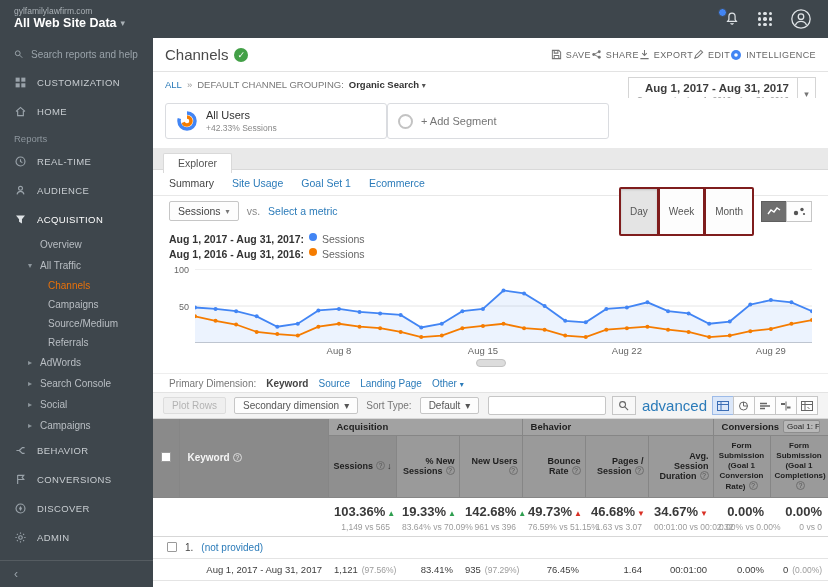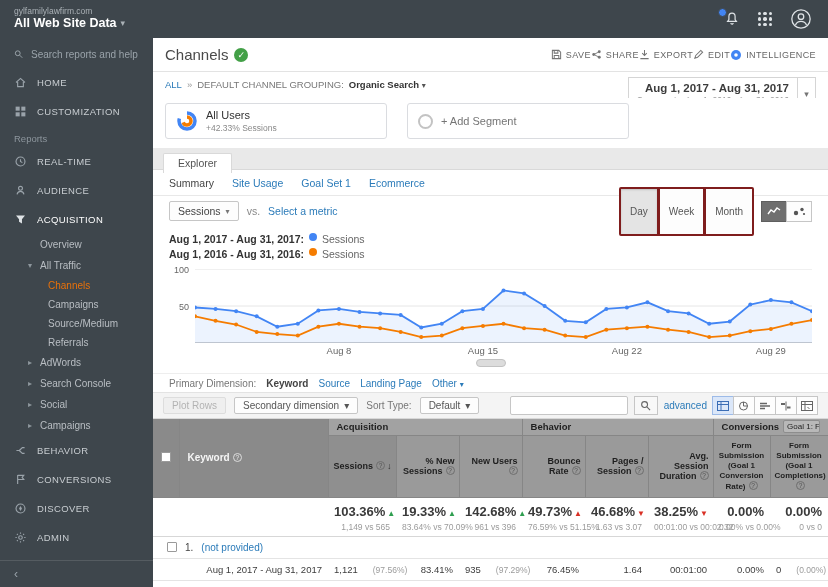--- a/index.html
+++ b/index.html
@@ -48,21 +48,21 @@
 .crumb-sep{color:#999}
 .crumb-label{color:#777}
 .crumb-value{color:#333;font-weight:bold;cursor:pointer}
 .crumb-value .caret{font-size:8px;color:#555}
 .datebox{margin-left:auto;display:flex;border:1px solid #d5d5d5;background:#fff;cursor:pointer}
 .datebox .dtext{padding:3px 8px;text-align:right;line-height:1.25}
 .dprimary{font-size:11.5px;font-weight:bold;color:#3c3c3c}
 .dcompare{font-size:8.5px;color:#999}
 .dcaret{border-left:1px solid #d5d5d5;width:18px;display:flex;align-items:center;justify-content:center;color:#757575;font-size:9px}
 
-.segments{background:#fff;display:flex;gap:20px;padding:5px 12px 9px;flex:0 0 auto}
+.segments{background:#fff;display:flex;gap:0;padding:5px 12px 9px;flex:0 0 auto}
 .seg-card{width:222px;height:36px;border:1px solid #dadce0;border-radius:3px;background:#fff;display:flex;align-items:center;gap:8px;padding:0 10px;cursor:pointer}
 .seg-title{font-size:11px;color:#333;line-height:1.2}
 .seg-sub{font-size:8.5px;color:#888}
 .addseg-icon{width:15px;height:15px;border:2px solid #c3c3c3;border-radius:50%}
 .addseg-label{font-size:11px;color:#757575}
 
 .tabstrip{background:#e9e9e9;height:22px;padding:4px 0 0 10px;border-bottom:1px solid #d9d9d9;flex:0 0 auto}
 .tab{display:inline-block;background:#fff;border:1px solid #d9d9d9;border-bottom:none;border-radius:2px 2px 0 0;padding:3px 14px 4px;font-size:10.5px;color:#555;position:relative;top:1px;cursor:pointer}
 
 .card{background:#fff;flex:0 0 auto}
@@ -136,21 +136,21 @@
 .tr-arrow{font-size:8px;margin-left:2px}
 .tr-arrow.good{color:#2e9e4f}
 .tr-arrow.bad{color:#d93025}
 .sum-sub{font-size:8.5px;color:#9b9b9b;margin-top:3px;white-space:nowrap}
 tr.kw-row td{height:22px;padding:3px 6px}
 .kw-cell{display:flex;align-items:center;gap:8px;padding-left:8px}
 .kw-idx{color:#444}
 .kw-link{color:#2b7bb9;cursor:pointer;text-decoration:none}
 tr.sub-row td{height:22px;padding:3px 6px;text-align:right;font-size:9.5px;white-space:nowrap}
 td.sub-label{text-align:left;padding-left:36px;color:#3c3c3c}
-.share{color:#9b9b9b;font-size:8.5px;margin-left:15px}
+.share{color:#9b9b9b;font-size:8.5px;margin-left:4px}
 svg{vertical-align:middle}
 </style>
 </head>
 <body>
 
 <div class="app">
 
   <div class="topbar">
     <div class="brand">
       <div class="domain">gylfamilylawfirm.com</div>
@@ -191,32 +191,32 @@
     <nav class="sidebar">
       <div class="nav-search">
         <svg width="12" height="12" viewBox="0 0 12 12">
             <circle cx="5" cy="5" r="3.2" fill="none" stroke="#9aa3aa" stroke-width="1.3"></circle>
             <path d="M7.5 7.5L11 11" stroke="#9aa3aa" stroke-width="1.3"></path>
           </svg>
         <input placeholder="Search reports and help" style="">
       </div>
       <div class="nav-item">
         <svg width="13" height="13" viewBox="0 0 16 16">
-            <path d="M2.5 8L8 3l5.5 5M4.5 7.5V13h7V7.5" fill="none" stroke="#9aa3aa" stroke-width="1.4"></path>
-          </svg>
-        <span>HOME</span>
-      </div>
-      <div class="nav-item">
-        <svg width="13" height="13" viewBox="0 0 16 16">
             <rect x="2" y="2" width="5" height="5" fill="#9aa3aa"></rect>
             <rect x="9" y="2" width="5" height="5" fill="#9aa3aa"></rect>
             <rect x="2" y="9" width="5" height="5" fill="#9aa3aa"></rect>
             <rect x="9" y="9" width="5" height="5" fill="#9aa3aa"></rect>
           </svg>
         <span>CUSTOMIZATION</span>
+      </div>
+      <div class="nav-item">
+        <svg width="13" height="13" viewBox="0 0 16 16">
+            <path d="M2.5 8L8 3l5.5 5M4.5 7.5V13h7V7.5" fill="none" stroke="#9aa3aa" stroke-width="1.4"></path>
+          </svg>
+        <span>HOME</span>
       </div>
       <div class="nav-label">Reports</div>
       <div class="nav-item">
         <svg width="13" height="13" viewBox="0 0 16 16">
             <circle cx="8" cy="8" r="5.5" fill="none" stroke="#9aa3aa" stroke-width="1.4"></circle>
             <path d="M8 5.2V8l2.3 1.4" fill="none" stroke="#9aa3aa" stroke-width="1.4"></path>
           </svg>
         <span>REAL-TIME</span>
       </div>
       <div class="nav-item">
@@ -518,21 +518,21 @@
             <span class="caret">▾</span>
           </span>
         <div class="tb-right">
           <input class="tb-search" style="">
           <span class="tb-iconbtn">
             <svg width="11" height="11" viewBox="0 0 12 12">
                 <circle cx="5" cy="5" r="3.2" fill="none" stroke="currentColor" stroke-width="1.2"></circle>
                 <path d="M7.5 7.5L11 11" stroke="currentColor" stroke-width="1.2"></path>
               </svg>
           </span>
-          <span class="linkblue" style="font-size:10px">advanced</span>
+          <span class="linkblue" style="font-size:15px">advanced</span>
           <div class="viewgroup">
             <span class="view-btn active">
                 <svg width="12" height="10" viewBox="0 0 12 10">
                   <rect x=".5" y=".5" width="11" height="9" fill="none" stroke="currentColor"></rect>
                   <path d="M.5 3.5h11M4 .5v9" stroke="currentColor"></path>
                 </svg>
               </span>
             <span class="view-btn">
                 <svg width="12" height="10" viewBox="0 0 12 10">
                   <circle cx="5.5" cy="5" r="4" fill="none" stroke="currentColor"></circle>
@@ -617,21 +617,21 @@
               </td>
             <td>
                 <div class="sum-pct"><span>49.73%</span><span class="tr-arrow bad">▲</span></div>
                 <div class="sum-sub">76.59% vs 51.15%</div>
               </td>
             <td>
                 <div class="sum-pct"><span>46.68%</span><span class="tr-arrow bad">▼</span></div>
                 <div class="sum-sub">1.63 vs 3.07</div>
               </td>
             <td>
-                <div class="sum-pct"><span>38.25%</span><span class="tr-arrow bad">▼</span></div>
+                <div class="sum-pct"><span>34.67%</span><span class="tr-arrow bad">▼</span></div>
                 <div class="sum-sub">00:01:00 vs 00:02:32</div>
               </td>
             <td>
                 <div class="sum-pct"><span>0.00%</span></div>
                 <div class="sum-sub">0.00% vs 0.00%</div>
               </td>
             <td>
                 <div class="sum-pct"><span>0.00%</span></div>
                 <div class="sum-sub">0 vs 0</div>
               </td>

